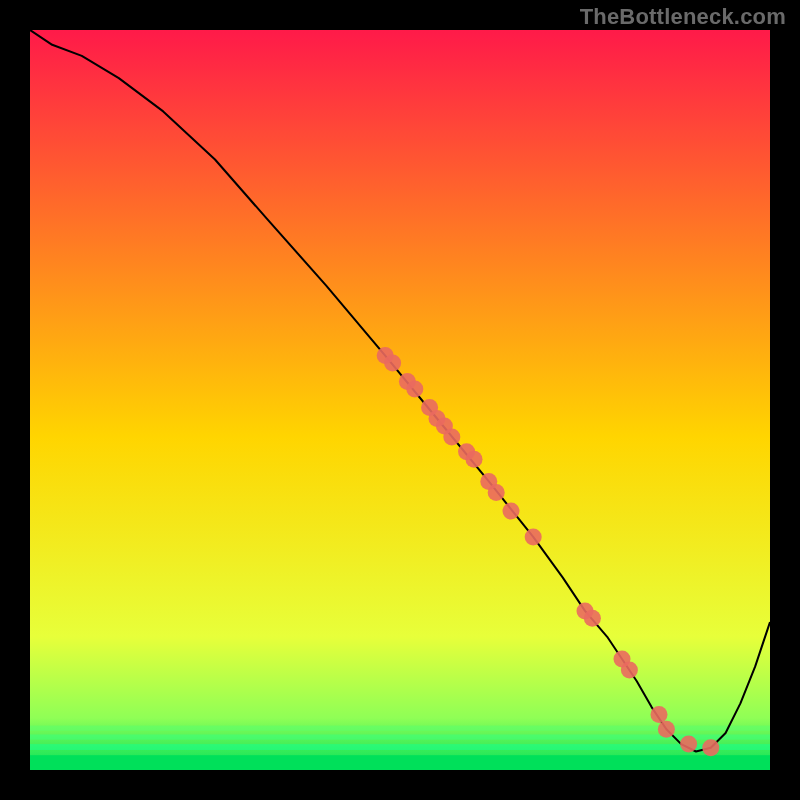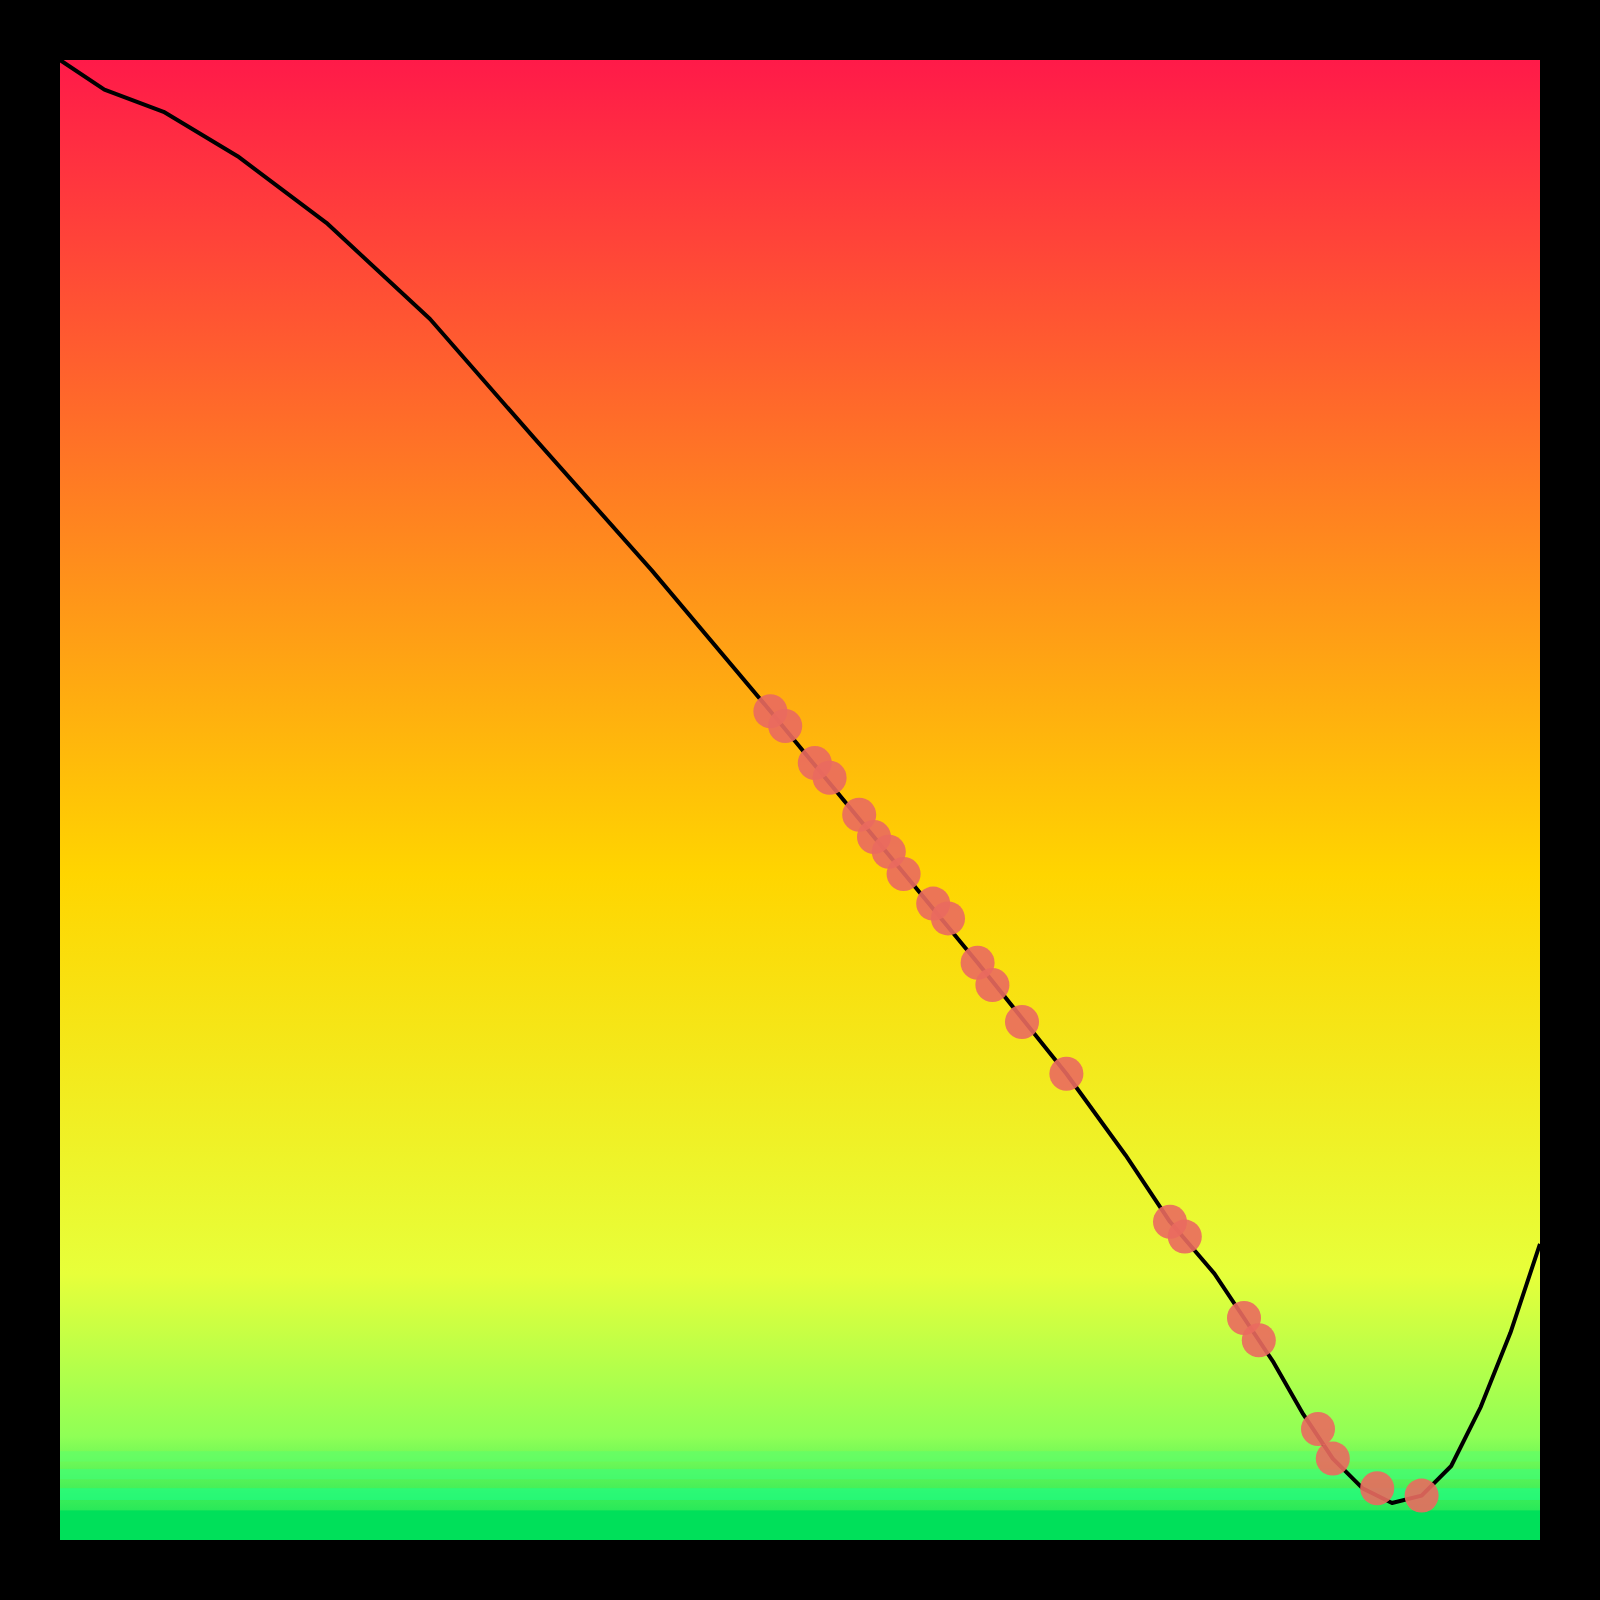--- a/index.html
+++ b/index.html
@@ -32,20 +32,21 @@
     top: 30px;
     width: 740px;
     height: 740px;
   }
   svg { display: block; }
 </style>
 </head>
 <body>
 
 <div class="frame">
+  <div class="watermark">TheBottleneck.com</div>
 
   <div class="plot-area">
     <svg id="chart-svg" viewBox="0 0 100 100" preserveAspectRatio="none" width="740" height="740">
       <defs>
         <linearGradient id="bg-grad" x1="0" y1="0" x2="0" y2="1">
           <stop id="g-top" offset="0%" stop-color="#ff1a49"></stop>
           <stop id="g-mid1" offset="55%" stop-color="#ffd500"></stop>
           <stop id="g-mid2" offset="82%" stop-color="#e7ff3a"></stop>
           <stop id="g-mid3" offset="93%" stop-color="#8fff56"></stop>
           <stop id="g-bot" offset="100%" stop-color="#00e05a"></stop>

